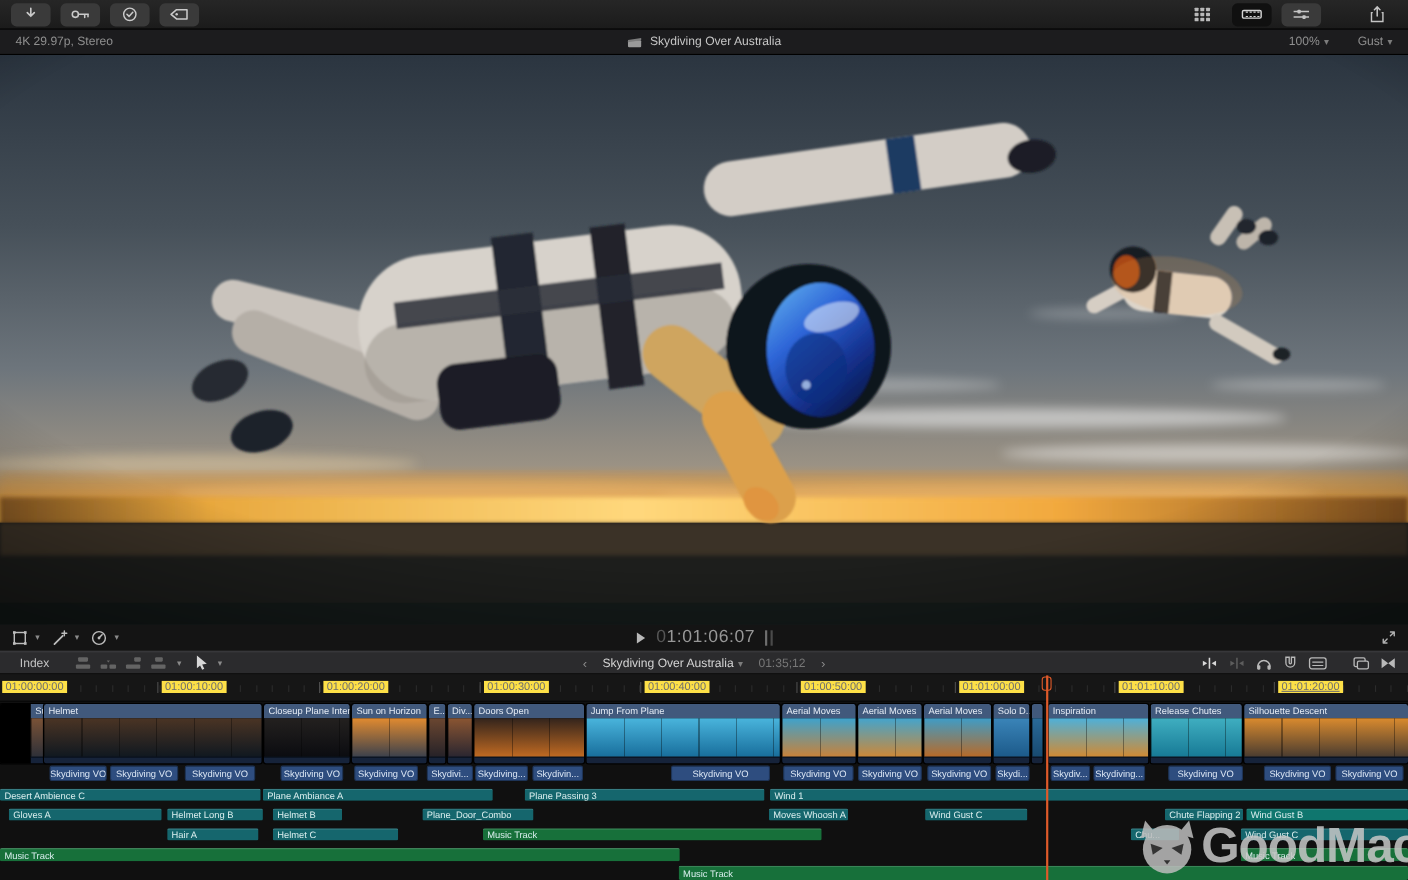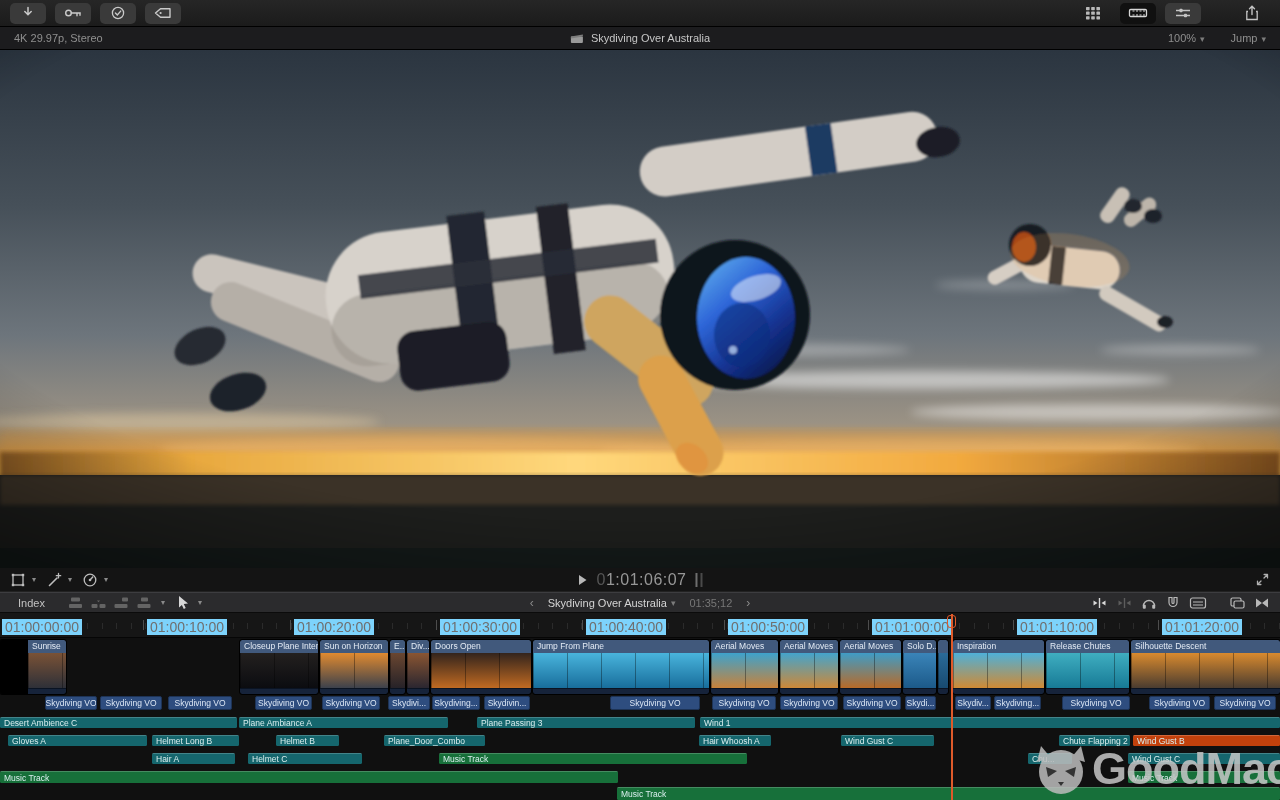--- a/index.html
+++ b/index.html
@@ -40,21 +40,21 @@
   #tl-left{display:flex;align-items:center;gap:6px;}
   #index-btn{margin:0 16px 0 8px;color:#c2c2c2;}
   .navchev{color:#8b8b8b;font-size:12px;}
   #proj-name{color:#d4d4d4;display:flex;align-items:center;}
   #proj-tc{color:#777;}
   #tl-right{margin-left:auto;display:flex;align-items:center;gap:8px;}
   
   #ruler{top:613px;height:25px;background:#161616;border-bottom:1px solid #060606;}
   .min{position:absolute;top:10px;height:6px;width:1px;background:#2b2b2b;}
   .maj{position:absolute;top:7px;height:10px;width:1px;background:#4d4d4d;}
-  .rlabel{position:absolute;top:6px;font-size:14px;color:#6f6f6f;background:#7dd3fc;padding:0 3px;white-space:nowrap;}
+  .rlabel{position:absolute;top:6px;font-size:10px;color:#6f6f6f;background:#fde047;padding:0 3px;white-space:nowrap;}
   
   #tracks{top:638px;height:162px;background:#101010;}
   .vclip{position:absolute;top:2px;height:54px;border-radius:2px;overflow:hidden;background:#000;outline:1px solid #000;}
   .vhead{height:13px;font-size:8.5px;color:#e4ebf5;line-height:13px;padding:0 4px;white-space:nowrap;overflow:hidden;}
   .vbody{height:35px;}
   .vstrip{height:6px;background:#16233a;border-top:1px solid #0a1322;}
   .vo{position:absolute;top:58px;height:14px;border:1px solid #1d3356;border-radius:2px;font-size:8.5px;color:#dbe6f4;
       display:flex;align-items:center;justify-content:center;overflow:hidden;box-sizing:border-box;white-space:nowrap;}
   .aclip{position:absolute;border-radius:1.5px;font-size:8.5px;color:#daeeee;padding:0 4px;white-space:nowrap;
          overflow:hidden;box-sizing:border-box;border-top:1px solid rgba(255,255,255,.2);}
@@ -137,21 +137,21 @@
     <span>4K 29.97p, Stereo</span>
     <div class="center">
       <svg width="14" height="11" viewBox="0 0 14 11">
           <rect x="1" y="3.6" width="12" height="6.4" rx="1" fill="#9a9a9a"></rect>
           <path d="M1 3.4l12-1.8v2L1 5.4z" fill="#7d7d7d"></path>
         </svg>
       <span>Skydiving Over Australia</span>
     </div>
     <div class="vh-right">
       <span><span>100%</span><span class="chev">▾</span></span>
-      <span><span>Jump</span><span class="chev">▾</span></span>
+      <span><span>Gust</span><span class="chev">▾</span></span>
     </div>
   </div>
 
   <div id="viewer" class="row">
     <svg width="1280" height="518" viewBox="0 0 1280 518">
       <defs>
         <linearGradient id="sky" x1="0" y1="0" x2="0" y2="1">
           <stop offset="0" stop-color="#2b3540"></stop>
             <stop offset=".3" stop-color="#465059"></stop>
           <stop offset=".55" stop-color="#6d757c"></stop>
@@ -460,27 +460,32 @@
       <div class="rlabel" style="left: 440px;">01:00:30:00</div>
       <div class="maj" style="left: 582px;"></div>
       <div class="rlabel" style="left: 586px;">01:00:40:00</div>
       <div class="maj" style="left: 724px;"></div>
       <div class="rlabel" style="left: 728px;">01:00:50:00</div>
       <div class="maj" style="left: 868px;"></div>
       <div class="rlabel" style="left: 872px;">01:01:00:00</div>
       <div class="maj" style="left: 1013px;"></div>
       <div class="rlabel" style="left: 1017px;">01:01:10:00</div>
       <div class="maj" style="left: 1158px;"></div>
-      <div class="rlabel" style="left: 1162px;">01:01:20:00</div>
+      <div class="rlabel" style="left: 1162px; text-decoration: underline;">01:01:20:00</div>
     </div>
 
   <div id="tracks" class="row">
       <div class="vclip" style="left: 0px; width: 38px; padding-left: 28px;">
         <div class="vhead" style="background: rgb(65, 89, 124);">Sunrise</div>
         <div class="vbody" style="background: repeating-linear-gradient(90deg, rgba(0, 0, 0, 0.35) 0px, rgba(0, 0, 0, 0.35) 1px, transparent 1px, transparent 34px), linear-gradient(rgb(122, 82, 54), rgb(46, 48, 56));"></div>
+        <div class="vstrip"></div>
+      </div>
+      <div class="vclip" style="left: 40px; width: 198px;">
+        <div class="vhead" style="background: rgb(65, 89, 124);">Helmet</div>
+        <div class="vbody" style="background: repeating-linear-gradient(90deg, rgba(0, 0, 0, 0.35) 0px, rgba(0, 0, 0, 0.35) 1px, transparent 1px, transparent 34px), linear-gradient(rgb(74, 52, 36), rgb(16, 24, 32));"></div>
         <div class="vstrip"></div>
       </div>
       <div class="vclip" style="left: 240px; width: 78px;">
         <div class="vhead" style="background: rgb(65, 89, 124);">Closeup Plane Interior</div>
         <div class="vbody" style="background: repeating-linear-gradient(90deg, rgba(0, 0, 0, 0.35) 0px, rgba(0, 0, 0, 0.35) 1px, transparent 1px, transparent 34px), linear-gradient(rgb(35, 32, 31), rgb(11, 12, 16));"></div>
         <div class="vstrip"></div>
       </div>
       <div class="vclip" style="left: 320px; width: 68px;">
         <div class="vhead" style="background: rgb(65, 89, 124);">Sun on Horizon</div>
         <div class="vbody" style="background: repeating-linear-gradient(90deg, rgba(0, 0, 0, 0.35) 0px, rgba(0, 0, 0, 0.35) 1px, transparent 1px, transparent 34px), linear-gradient(rgb(224, 138, 48), rgb(60, 65, 76));"></div>
@@ -563,26 +568,26 @@
       <div class="vo" style="left: 994px; width: 47px; background: rgb(46, 77, 127);">Skydiving...</div>
       <div class="vo" style="left: 1062px; width: 68px; background: rgb(46, 77, 127);">Skydiving VO</div>
       <div class="vo" style="left: 1149px; width: 61px; background: rgb(46, 77, 127);">Skydiving VO</div>
       <div class="vo" style="left: 1214px; width: 62px; background: rgb(46, 77, 127);">Skydiving VO</div>
       <div class="aclip" style="left: 0px; top: 79px; width: 237px; height: 11px; line-height: 11px; background: rgb(21, 102, 109);">Desert Ambience C</div>
       <div class="aclip" style="left: 239px; top: 79px; width: 209px; height: 11px; line-height: 11px; background: rgb(21, 102, 109);">Plane Ambiance A</div>
       <div class="aclip" style="left: 477px; top: 79px; width: 218px; height: 11px; line-height: 11px; background: rgb(21, 102, 109);">Plane Passing 3</div>
       <div class="aclip" style="left: 700px; top: 79px; width: 580px; height: 11px; line-height: 11px; background: rgb(21, 102, 109);">Wind 1</div>
       <div class="aclip" style="left: 8px; top: 97px; width: 139px; height: 11px; line-height: 11px; background: rgb(21, 102, 109);">Gloves A</div>
       <div class="aclip" style="left: 152px; top: 97px; width: 87px; height: 11px; line-height: 11px; background: rgb(21, 102, 109);">Helmet Long B</div>
-      <div class="aclip" style="left: 248px; top: 97px; width: 63px; height: 11px; line-height: 11px; background: rgb(21, 102, 109); margin-left: 28px;">Helmet B</div>
+      <div class="aclip" style="left: 248px; top: 97px; width: 63px; height: 11px; line-height: 11px; background: rgb(21, 102, 109);">Helmet B</div>
       <div class="aclip" style="left: 384px; top: 97px; width: 101px; height: 11px; line-height: 11px; background: rgb(21, 102, 109);">Plane_Door_Combo</div>
-      <div class="aclip" style="left: 699px; top: 97px; width: 72px; height: 11px; line-height: 11px; background: rgb(21, 102, 109);">Hair Whoosh A</div>
+      <div class="aclip" style="left: 699px; top: 97px; width: 72px; height: 11px; line-height: 11px; background: rgb(21, 102, 109);">Moves Whoosh A</div>
       <div class="aclip" style="left: 841px; top: 97px; width: 93px; height: 11px; line-height: 11px; background: rgb(21, 102, 109);">Wind Gust C</div>
       <div class="aclip" style="left: 1059px; top: 97px; width: 71px; height: 11px; line-height: 11px; background: rgb(21, 102, 109);">Chute Flapping 2</div>
-      <div class="aclip" style="left: 1133px; top: 97px; width: 147px; height: 11px; line-height: 11px; background: #c2410c;">Wind Gust B</div>
+      <div class="aclip" style="left: 1133px; top: 97px; width: 147px; height: 11px; line-height: 11px; background: #0f766e;">Wind Gust B</div>
       <div class="aclip" style="left: 152px; top: 115px; width: 83px; height: 11px; line-height: 11px; background: rgb(21, 102, 109);">Hair A</div>
       <div class="aclip" style="left: 248px; top: 115px; width: 114px; height: 11px; line-height: 11px; background: rgb(21, 102, 109);">Helmet C</div>
       <div class="aclip" style="left: 439px; top: 115px; width: 308px; height: 11px; line-height: 11px; background: rgb(23, 112, 58);">Music Track</div>
       <div class="aclip" style="left: 1028px; top: 115px; width: 44px; height: 11px; line-height: 11px; background: rgb(21, 102, 109);">Chu...</div>
       <div class="aclip" style="left: 1128px; top: 115px; width: 152px; height: 11px; line-height: 11px; background: rgb(21, 102, 109);">Wind Gust C</div>
       <div class="aclip" style="left: 0px; top: 133px; width: 618px; height: 12px; line-height: 12px; background: rgb(23, 112, 58);">Music Track</div>
       <div class="aclip" style="left: 1128px; top: 133px; width: 152px; height: 12px; line-height: 12px; background: rgb(23, 112, 58);">Music Track</div>
       <div class="aclip" style="left: 617px; top: 149px; width: 663px; height: 13px; line-height: 13px; background: rgb(23, 112, 58);">Music Track</div>
     </div>
 

